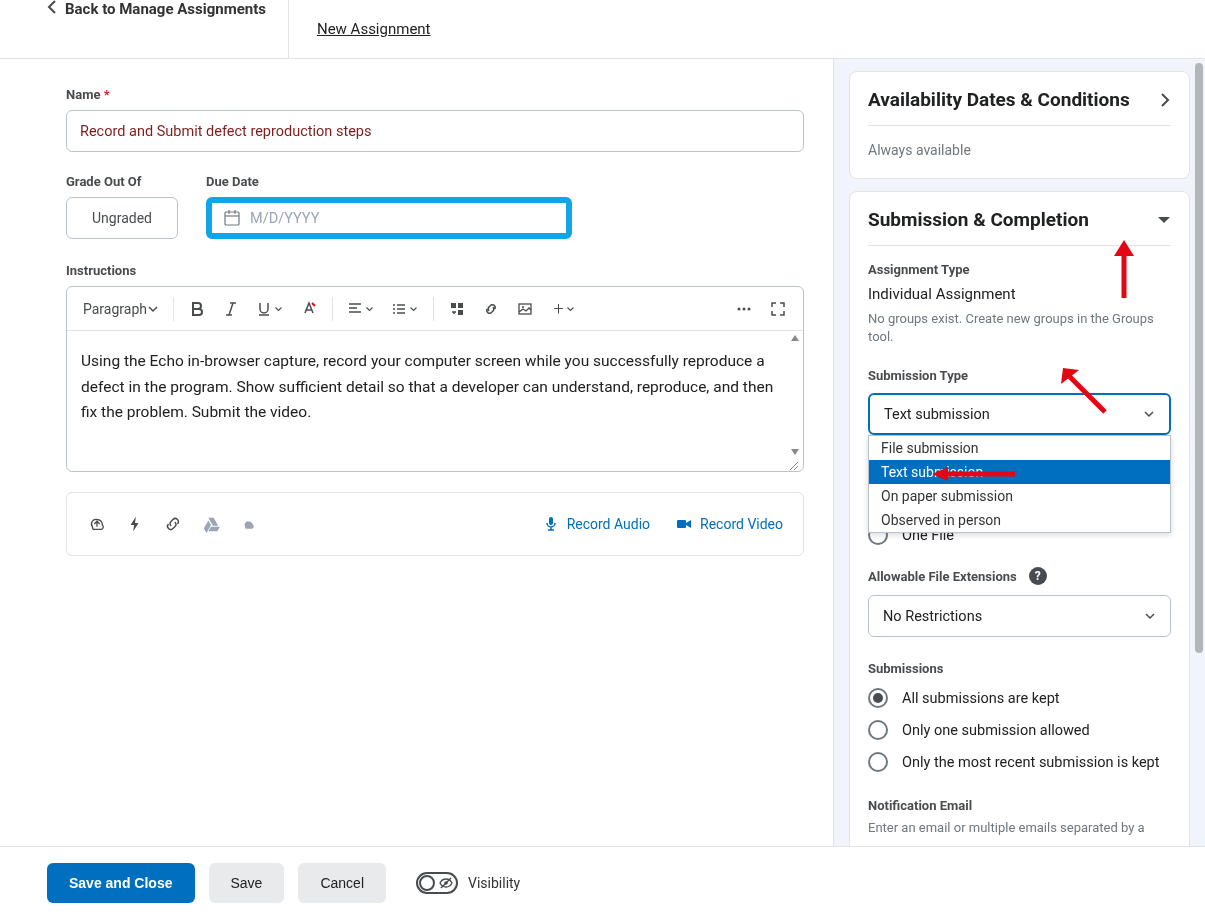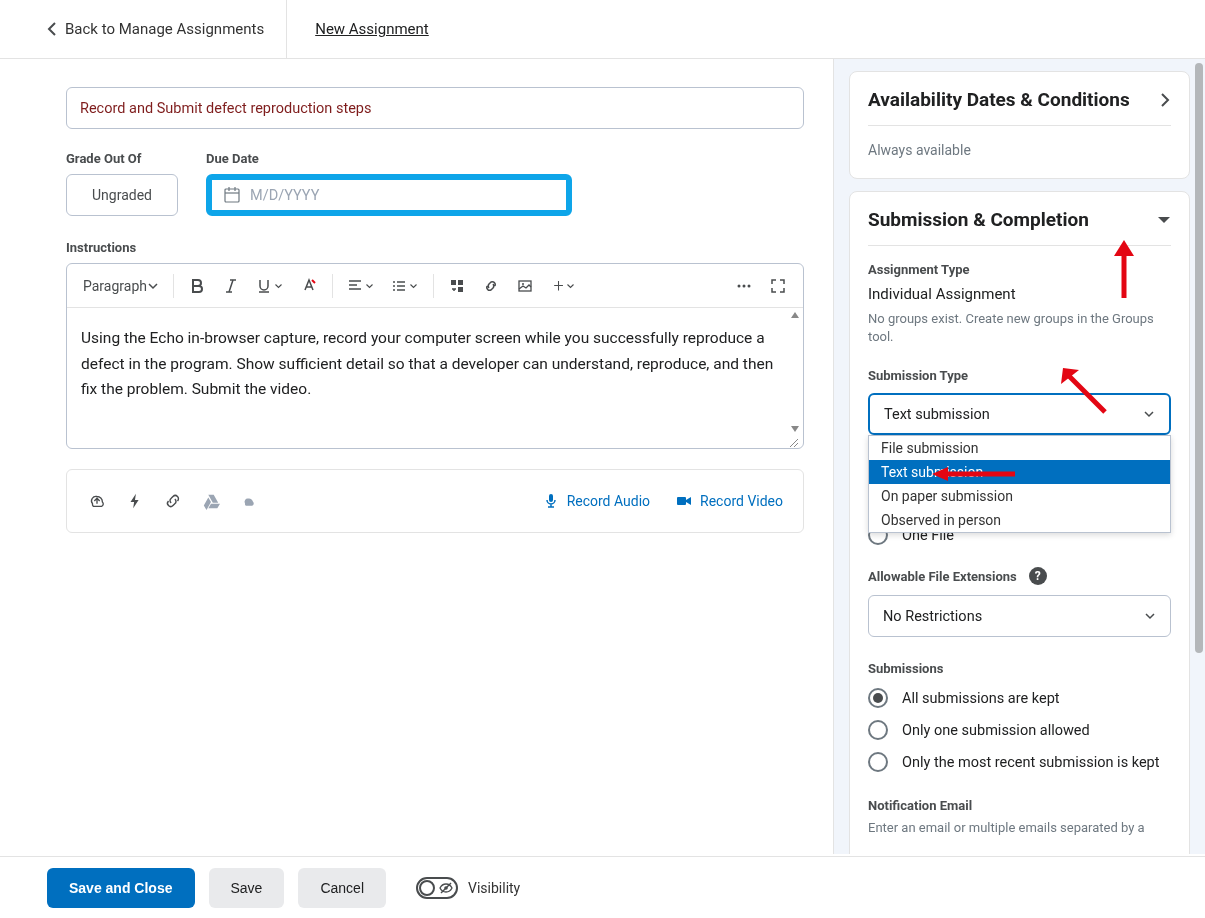--- a/index.html
+++ b/index.html
@@ -15,25 +15,24 @@
     }
     .header-bar {
       height: 59px;
       border-bottom: 1px solid #e3e3e3;
       display: flex;
       align-items: center;
       padding-left: 47px;
     }
     .back-link {
       display: flex;
-      align-items: center;
       gap: 8px;
       color: #333;
       font-size: 15px;
-      font-weight: 400;
+      font-weight: 700;
       padding-right: 22px;
       border-right: 1px solid #e3e3e3;
       height: 100%;
     }
     .back-link svg { width: 10px; height: 14px; }
     .page-title {
       padding-left: 28px;
       font-size: 15px;
       font-weight: 400;
       color: #202122;
@@ -148,21 +147,21 @@
     .radio {
       width: 20px; height: 20px; border: 2px solid #6e7880; border-radius: 50%; display: flex; align-items: center; justify-content: center;
     }
     .radio.checked::after { content: ""; width: 10px; height: 10px; background: #494c4e; border-radius: 50%; }
     .ext-row { display: flex; align-items: center; gap: 12px; margin-top: 22px; }
     .help-circle {
       width: 18px; height: 18px; border-radius: 50%; background: #494c4e; color: #fff; display: flex; align-items: center; justify-content: center;
       font-size: 12px; font-weight: 700; cursor: pointer;
     }
     .footer-bar {
-      position: absolute; bottom: 0; left: 0; right: 0; height: 62px; border-top: 1px solid #e3e3e3; background: #fff;
+      position: absolute; bottom: 0; left: 0; right: 0; height: 72px; border-top: 1px solid #e3e3e3; background: #fff;
       display: flex; align-items: center; padding: 0 47px; gap: 14px;
     }
     .btn { height: 40px; padding: 0 22px; border-radius: 6px; font-size: 14px; font-weight: 700; cursor: pointer; display: flex; align-items: center; justify-content: center; border: none; }
     .btn-primary { background: #006fbf; color: #fff; }
     .btn-secondary { background: #e9eaec; color: #202122; font-weight: 400; }
     .vis-toggle { display: flex; align-items: center; gap: 10px; margin-left: 16px; }
     .toggle-pill {
       width: 42px; height: 22px; border: 2px solid #494c4e; border-radius: 11px; position: relative; cursor: pointer;
     }
     .toggle-knob {
@@ -189,20 +188,24 @@
         <path d="M7 1 L1 7 L7 13" stroke="#494c4e" stroke-width="2" fill="none"></path>
       </svg>
     <span>Back to Manage Assignments</span>
   </div>
   <div class="page-title">New Assignment</div>
 </div>
 
 <div class="main-area">
 
   <div class="form-col">
+    <label class="field-label">
+      <span>Name</span>
+      <span class="required-star">*</span>
+    </label>
     <input class="text-input" value="Record and Submit defect reproduction steps" style="">
 
     <div class="row">
       <div>
         <label class="field-label">Grade Out Of</label>
         <div class="grade-input">Ungraded</div>
       </div>
       <div>
         <label class="field-label">Due Date</label>
         <div class="date-input">

